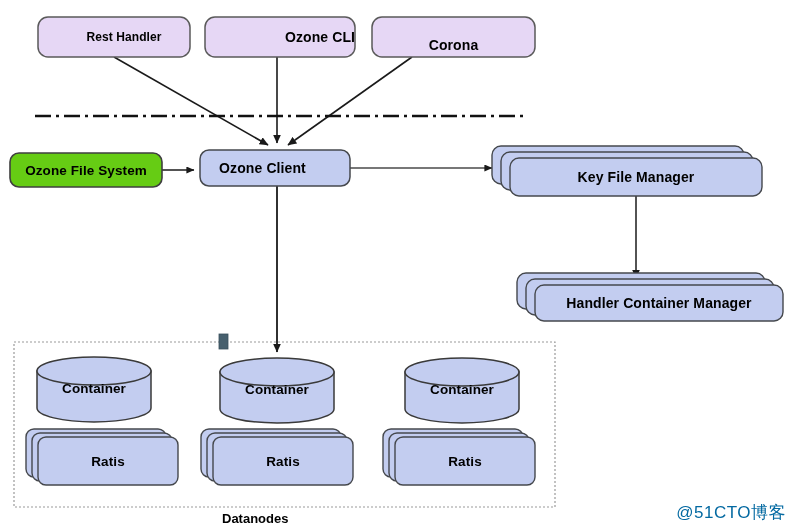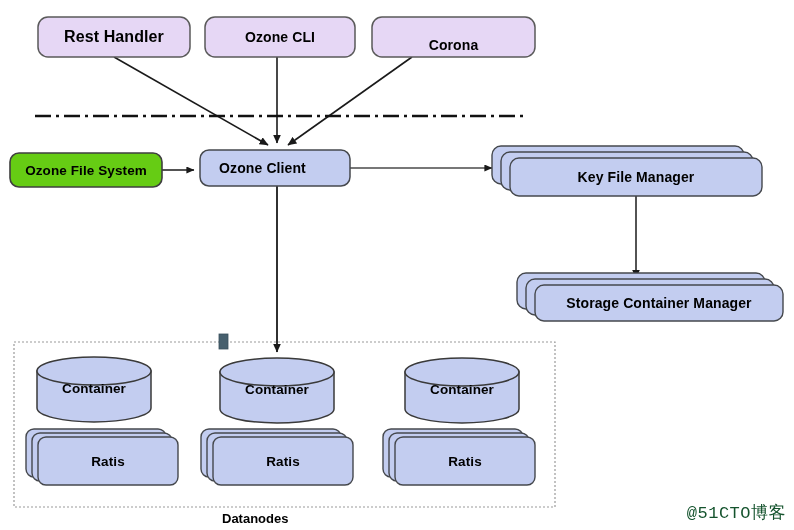--- a/index.html
+++ b/index.html
@@ -34,22 +34,22 @@
     text-align: center;
     letter-spacing: 0.1px;
     pointer-events: none;
     white-space: nowrap;
   }
   .watermark {
     position: absolute;
     right: 8px;
     bottom: 6px;
     font-size: 17px;
-    color: #14532d;
-    font-family: Liberation Mono, monospace;
+    color: #0369a1;
+    font-family: Liberation Sans, sans-serif;
     letter-spacing: 0.5px;
   }
   .group-caption {
     position: absolute;
     font-weight: bold;
     font-size: 13px;
     color: #000000;
   }
 </style>
 </head>
@@ -164,33 +164,33 @@
       <path d="M405,372 L405,409 A57,14 0 0 0 519,409 L519,372 Z" fill="#c3cdf0" stroke="#3a3a3a" stroke-width="1.5"></path>
       <ellipse cx="462" cy="372" rx="57" ry="14" fill="#c3cdf0" stroke="#3a3a3a" stroke-width="1.5"></ellipse>
     </g>
     <g>
       <rect x="383" y="429" width="140" height="48" rx="8" ry="8" fill="#c3cdf0" stroke="#45484d" stroke-width="1.4"></rect>
       <rect x="389" y="433" width="140" height="48" rx="8" ry="8" fill="#c3cdf0" stroke="#45484d" stroke-width="1.4"></rect>
       <rect x="395" y="437" width="140" height="48" rx="8" ry="8" fill="#c3cdf0" stroke="#45484d" stroke-width="1.4"></rect>
     </g>
   </svg>
 
-  <div class="node-label" style="left:38px; top:17px; width:152px; height:40px; font-size:16px;">Rest Handler</div>
-
-  <div class="node-label" style="left:205px; top:17px; width:150px; height:40px; font-size:14px;">Ozone CLI</div>
+  <div class="node-label" style="left:38px; top:17px; width:152px; height:40px; font-size:12px;padding-left:10px;">Rest Handler</div>
+
+  <div class="node-label" style="left:205px; top:17px; width:150px; height:40px; font-size:14px;padding-left:40px;">Ozone CLI</div>
 
   <div class="node-label" style="left:372px; top:17px; width:163px; height:56px; font-size:14px;">Corona</div>
 
   <div class="node-label" style="left:10px; top:153px; width:152px; height:34px; font-size:13.5px;border-radius:15px;">Ozone File System</div>
 
   <div class="node-label" style="left:200px; top:150px; width:125px; height:36px; font-size:14px;">Ozone Client</div>
 
   <div class="node-label" style="left:510px; top:158px; width:252px; height:38px; font-size:14px;">Key File Manager</div>
 
-  <div class="node-label" style="left:535px; top:285px; width:248px; height:36px; font-size:14px;">Storage Container Manager</div>
+  <div class="node-label" style="left:535px; top:285px; width:248px; height:36px; font-size:14px;">Handler Container Manager</div>
 
   <div class="node-label" style="left:37px; top:375px; width:114px; height:26px; font-size:13.5px;">Container</div>
   <div class="node-label" style="left:38px; top:437px; width:140px; height:48px; font-size:13.5px;">Ratis</div>
 
   <div class="node-label" style="left:220px; top:376px; width:114px; height:26px; font-size:13.5px;">Container</div>
   <div class="node-label" style="left:213px; top:437px; width:140px; height:48px; font-size:13.5px;">Ratis</div>
 
   <div class="node-label" style="left:405px; top:376px; width:114px; height:26px; font-size:13.5px;">Container</div>
   <div class="node-label" style="left:395px; top:437px; width:140px; height:48px; font-size:13.5px;">Ratis</div>
 

